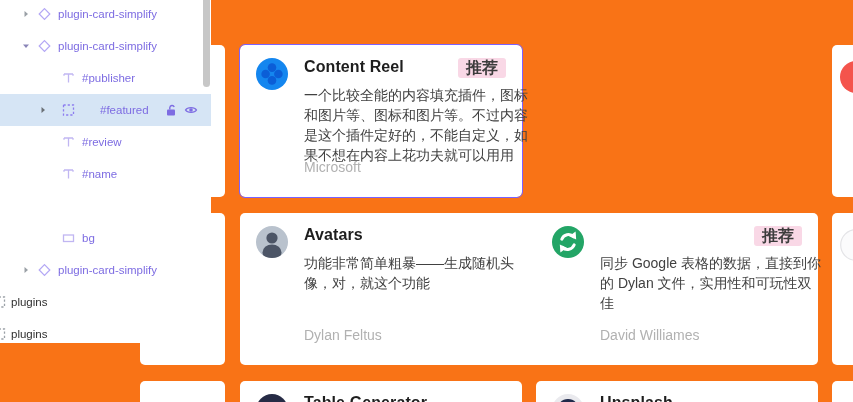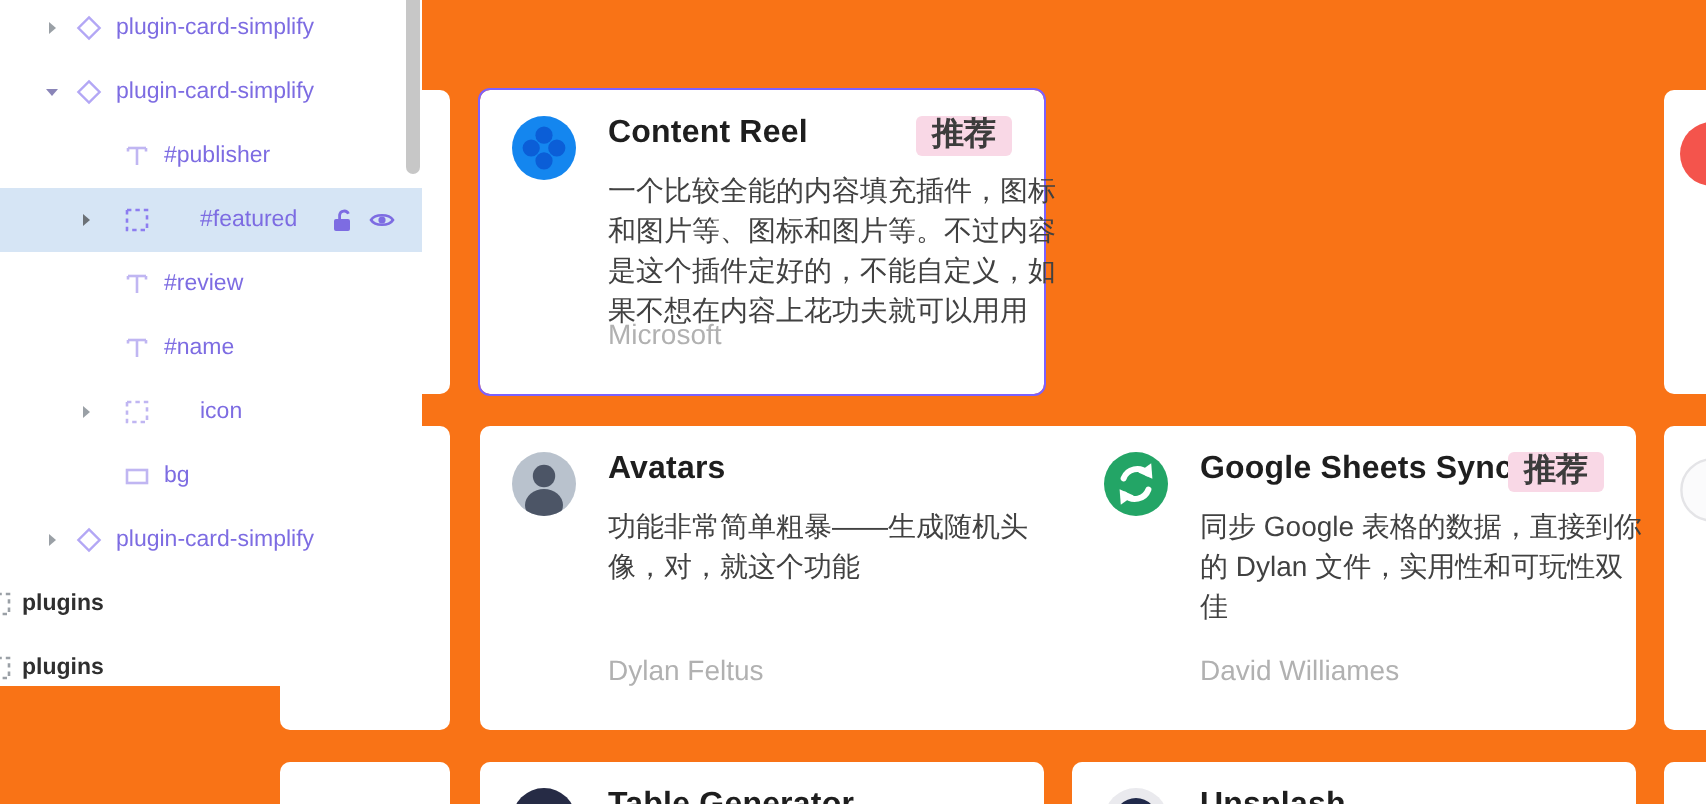--- a/index.html
+++ b/index.html
@@ -21,21 +21,21 @@
   .card-c{left:240px;top:213px;padding-left:28px;} .card-d{left:536px;top:213px;}
   .card-e{left:240px;top:381px;} .card-f{left:536px;top:381px;}
   .card-g{left:832px;top:45px;}  .card-h{left:832px;top:213px;} .card-i{left:832px;top:381px;}
   .sliver-1{top:45px;} .sliver-2{top:213px;} .sliver-3{top:381px;}
   .card-g .card-icon,.card-h .card-icon{left:8px;top:16px;}
   
   .sidebar{position:absolute;left:0;top:0;width:211px;height:343px;background:#fff;z-index:20;overflow:hidden;}
   .scrollthumb{position:absolute;right:1px;top:0;width:7px;height:87px;background:#c7c7c7;border-radius:0 0 4px 4px;}
   .lrow{position:absolute;left:0;width:211px;height:32px;font-size:11.5px;}
   .lrow .lbl{position:absolute;top:50%;transform:translateY(-50%);color:#7d6ce2;white-space:nowrap;}
-  .lrow.dark .lbl{color:#2f2f2f;font-weight:700;}
+  .lrow.dark .lbl{color:#2f2f2f;font-weight:400;}
   .lrow.sel{background:#d6e5f5;}
   .arrow{position:absolute;top:50%;transform:translateY(-50%);width:10px;height:10px;}
   .licon{position:absolute;top:50%;transform:translateY(-50%);width:13px;height:13px;}
   .rowtool{position:absolute;top:50%;transform:translateY(-50%);width:14px;height:14px;}
   
   .i1 .arrow{left:21px;} .i1 .licon{left:38px;} .i1 .lbl{left:58px;}
   .i2 .licon{left:62px;} .i2 .lbl{left:82px;}
   .i2.witharrow .arrow{left:38px;} .i2.witharrow .lbl{left:100px;}
   .i0 .licon{left:-7px;} .i0 .lbl{left:11px;}
 </style>
@@ -93,21 +93,20 @@
         <g stroke="#ffffff" stroke-width="3" fill="none" stroke-linecap="round">
           <path d="M9.8 13.2 A 7.2 7.2 0 0 1 21.6 10.6"></path>
           <path d="M22.2 18.8 A 7.2 7.2 0 0 1 10.4 21.4"></path>
         </g>
         <g fill="#ffffff">
           <path d="M23.6 5.6 L24.2 13.4 L17.2 10.2 Z"></path>
           <path d="M8.4 26.4 L7.8 18.6 L14.8 21.8 Z"></path>
         </g>
       </svg>
     </span>
-    <div class="card-title">Google Sheets Sync</div>
     <div class="badge">推荐</div>
     <div class="card-desc">同步 Google 表格的数据，直接到你的 Dylan 文件，实用性和可玩性双佳</div>
     <div class="card-author">David Williames</div>
   </div>
 
   <div class="card card-e">
     <span class="card-icon">
       <svg width="32" height="32" viewBox="0 0 32 32">
           <circle cx="16" cy="16" r="16" fill="#262b45"></circle>
         </svg>
@@ -230,33 +229,20 @@
           <g stroke="#c0b6f2" stroke-width="1.3" fill="none">
             <path d="M2 2.5 H11"></path>
             <path d="M2 2.5 V4.2 M11 2.5 V4.2"></path>
             <path d="M6.5 2.5 V11"></path>
           </g>
         </svg>
     </span>
     <span class="lbl">#name</span>
   </div>
 
-  <div class="lrow i2 witharrow" style="top:190px">
-    <span class="arrow">
-      <svg width="10" height="10" viewBox="0 0 10 10">
-          <path d="M3.5 2 L7 5 L3.5 8 Z" fill="#9aa0a6"></path>
-        </svg>
-    </span>
-    <span class="licon">
-      <svg width="13" height="13" viewBox="0 0 13 13">
-          <rect x="1.5" y="1.5" width="10" height="10" fill="none" stroke="#c0b6f2" stroke-width="1.3" stroke-dasharray="2.2 2"></rect>
-        </svg>
-    </span>
-    <span class="lbl">icon</span>
-  </div>
 
   <div class="lrow i2" style="top:222px">
     <span class="licon">
       <svg width="13" height="13" viewBox="0 0 13 13">
           <rect x="1.5" y="3.5" width="10" height="6.5" fill="none" stroke="#c0b6f2" stroke-width="1.3"></rect>
         </svg>
     </span>
     <span class="lbl">bg</span>
   </div>
 

